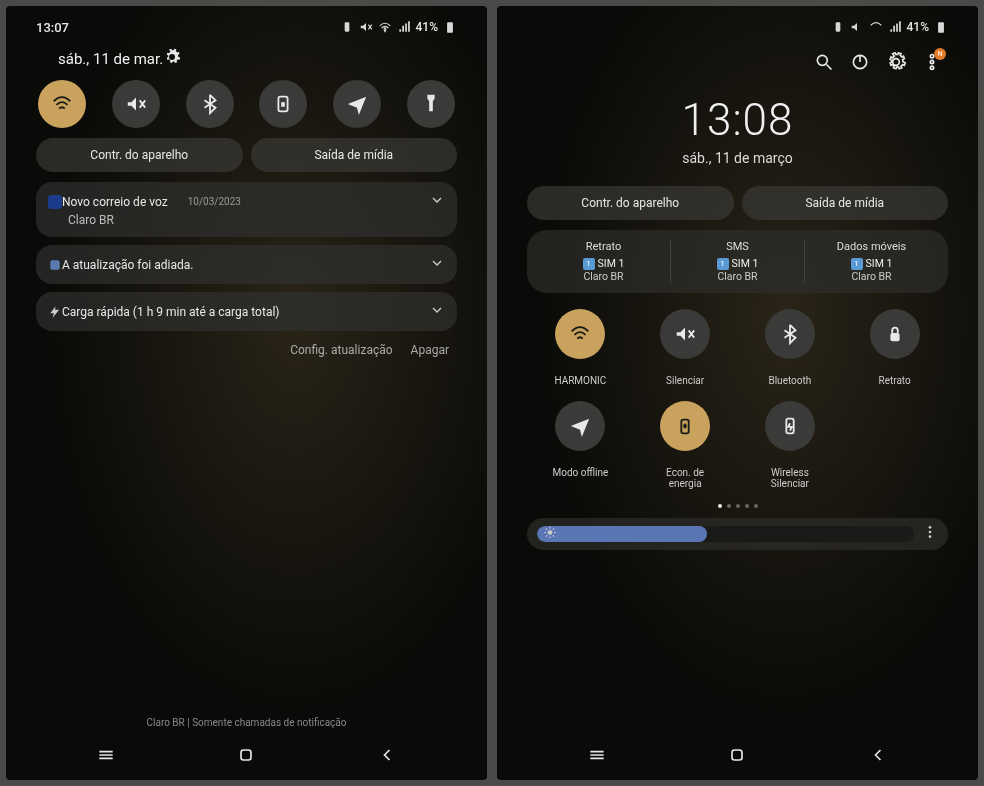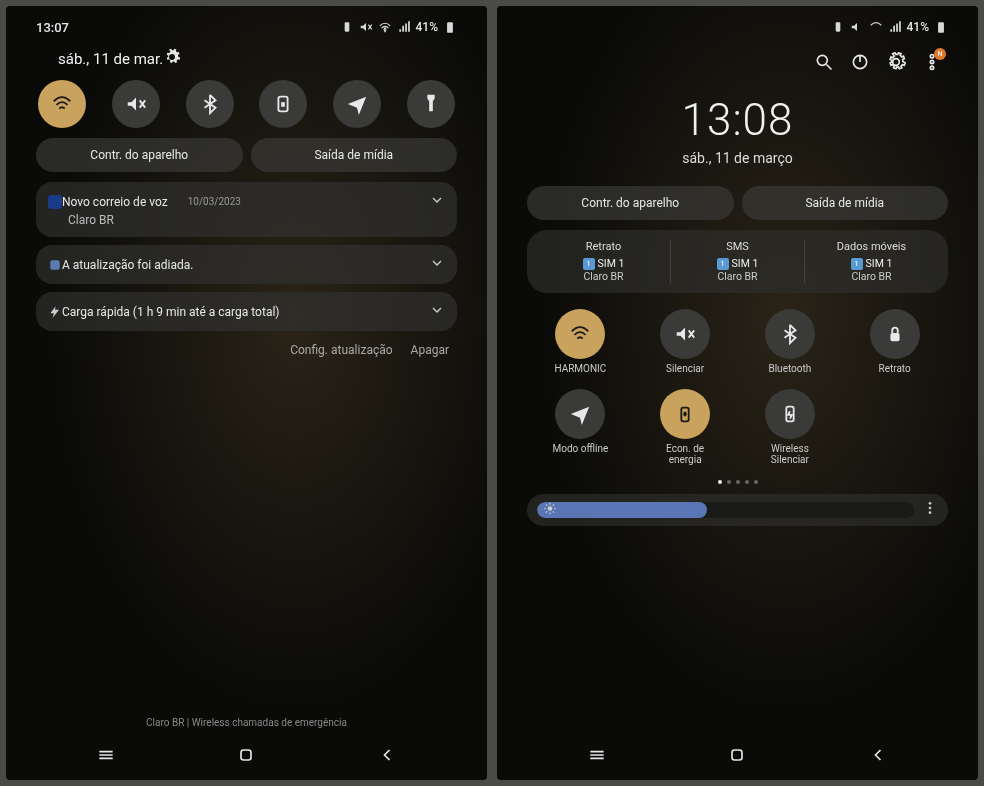--- a/index.html
+++ b/index.html
@@ -64,21 +64,21 @@
 .bigdate{text-align:center;font-size:14px;color:#ddd;margin:4px 0 20px;}
 .simcard { background:#2e2e2caa; border-radius:20px; padding:10px; display:flex; margin-bottom:16px; }
 .simcol { flex:1; text-align:center; font-size:10.5px; color:#ccc; border-right:1px solid #44443e;}
 .simcol:last-child{border-right:none;}
 .simcol .h{ font-size:11px; color:#ddd; margin-bottom:4px;}
 .simcol .r{ display:flex; gap:3px; justify-content:center; align-items:center; color:#f0f0f0; font-size:10.5px;}
 .simnum{width:12px;height:12px;background:#5a9ad4;border-radius:2px;display:inline-flex;align-items:center;justify-content:center;font-size:8px;color:#fff;}
 .qt-grid { display:grid; grid-template-columns:repeat(4,1fr); gap:14px 6px; padding:0 4px; }
 .qt-cell{display:flex;flex-direction:column;align-items:center;gap:4px;}
 .qt-cell .qt{width:50px;height:50px;}
-.qt-label{font-size:10px;color:#ccc;text-align:center;max-width:70px;line-height:1.15;}
+.qt-label{font-size:10px;color:#ccc;text-align:center;max-width:70px;line-height:1.15;margin-top:12px;}
 .pager{display:flex;justify-content:center;gap:5px;margin:14px 0 10px;}
 .pdot{width:4px;height:4px;border-radius:50%;background:#666;}
 .pdot.on{background:#eee;}
 .bright{display:flex;align-items:center;gap:8px;background:#2e2e2caa;border-radius:20px;padding:6px 10px;margin-bottom:4px;}
 .bright-bar{flex:1;height:16px;background:#1a1a18;border-radius:10px;position:relative;overflow:hidden;}
 .bright-fill{position:absolute;left:0;top:0;height:100%;width:45%;background:#5a76b5;border-radius:10px;}
 .bright-sun{position:absolute;left:6px;top:50%;transform:translateY(-50%);}
 .bright svg{width:14px;height:14px;fill:#ccc;}
 .more-dots svg{width:16px;height:16px;fill:#ccc;}
 .meta-date{font-size:10px;color:#999;margin-left:20px;}
@@ -195,21 +195,21 @@
             <path d="M6 9l6 6 6-6"></path>
           </svg></span>
     </div>
   </div>
 
   <div class="actions">
     <span>Config. atualização</span>
     <span>Apagar</span>
   </div>
 
-  <div class="bottom-carrier">Claro BR  |  Wireless chamadas de emergência</div>
+  <div class="bottom-carrier">Claro BR  |  Somente chamadas de notificação</div>
 
   <div class="navbar">
     <span><svg viewBox="0 0 24 24">
           <path d="M4 8h16M4 12h16M4 16h16"></path>
         </svg></span>
     <span><svg viewBox="0 0 24 24">
           <rect x="6" y="6" width="12" height="12" rx="3"></rect>
         </svg></span>
     <span><svg viewBox="0 0 24 24">
           <path d="M15 6l-6 6 6 6"></path>

